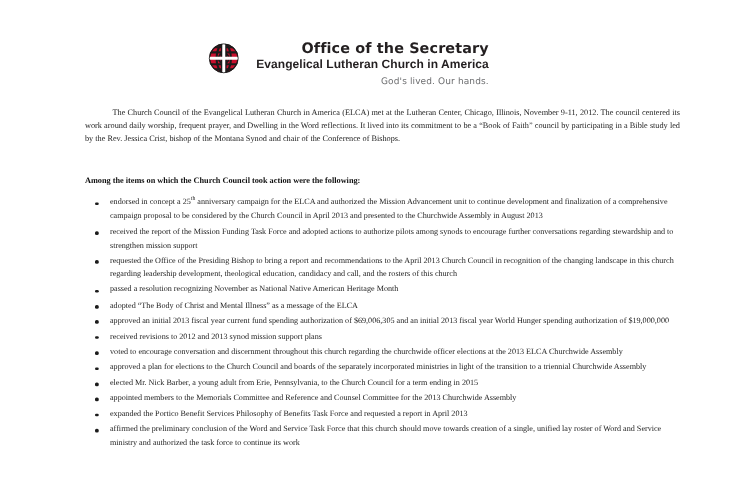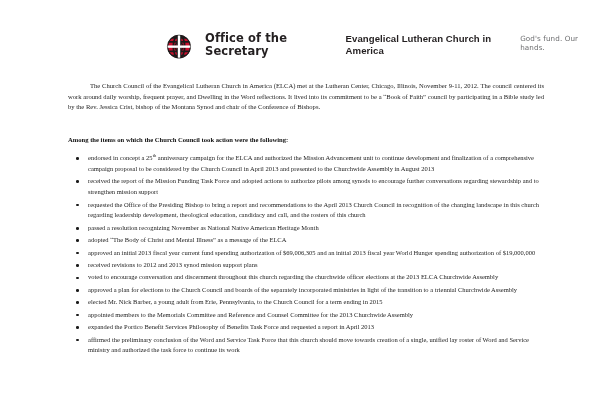--- a/index.html
+++ b/index.html
@@ -36,23 +36,24 @@
 
   .logo-mark {
     width: 34px;
     height: 34px;
     flex: 0 0 34px;
     margin-top: 1px;
   }
 
   .brand-text {
     display: flex;
-    flex-direction: row;
+    flex-direction: column;
     justify-content: center;
     padding-top: 2px;
+    align-items: flex-end;
   }
   .brand-line1 {
     font-family: "DejaVu Sans", sans-serif;
     font-weight: bold;
     font-size: 11.5px;
     letter-spacing: 0.1px;
     color: #231f20;
     line-height: 1.15;
   }
   .brand-line2 {
@@ -161,21 +162,21 @@
         </g>
         <g stroke="#1b1b1b" stroke-width="2" fill="none">
           <circle cx="50" cy="46" r="34"></circle>
         </g>
       </svg>
     </div>
 
     <div class="brand-text">
       <div class="brand-line1">Office of the Secretary</div>
       <div class="brand-line2">Evangelical Lutheran Church in America</div>
-      <div class="brand-tagline">God's fund. Our hands.</div>
+      <div class="brand-tagline">God's lived. Our hands.</div>
     </div>
 
   </div>
 
   <div class="content">
 
     <p class="intro">The Church Council of the Evangelical Lutheran Church in America (ELCA) met at the Lutheran Center, Chicago, Illinois, November 9-11, 2012.  The council centered its work around daily worship, frequent prayer, and Dwelling in the Word reflections.   It lived into its commitment to be a “Book of Faith” council by participating in a Bible study led by the Rev. Jessica Crist, bishop of the Montana Synod and chair of the Conference of Bishops.</p>
 
     <h2 class="section-heading">Among the items on which the Church Council took action were the following:</h2>
 

